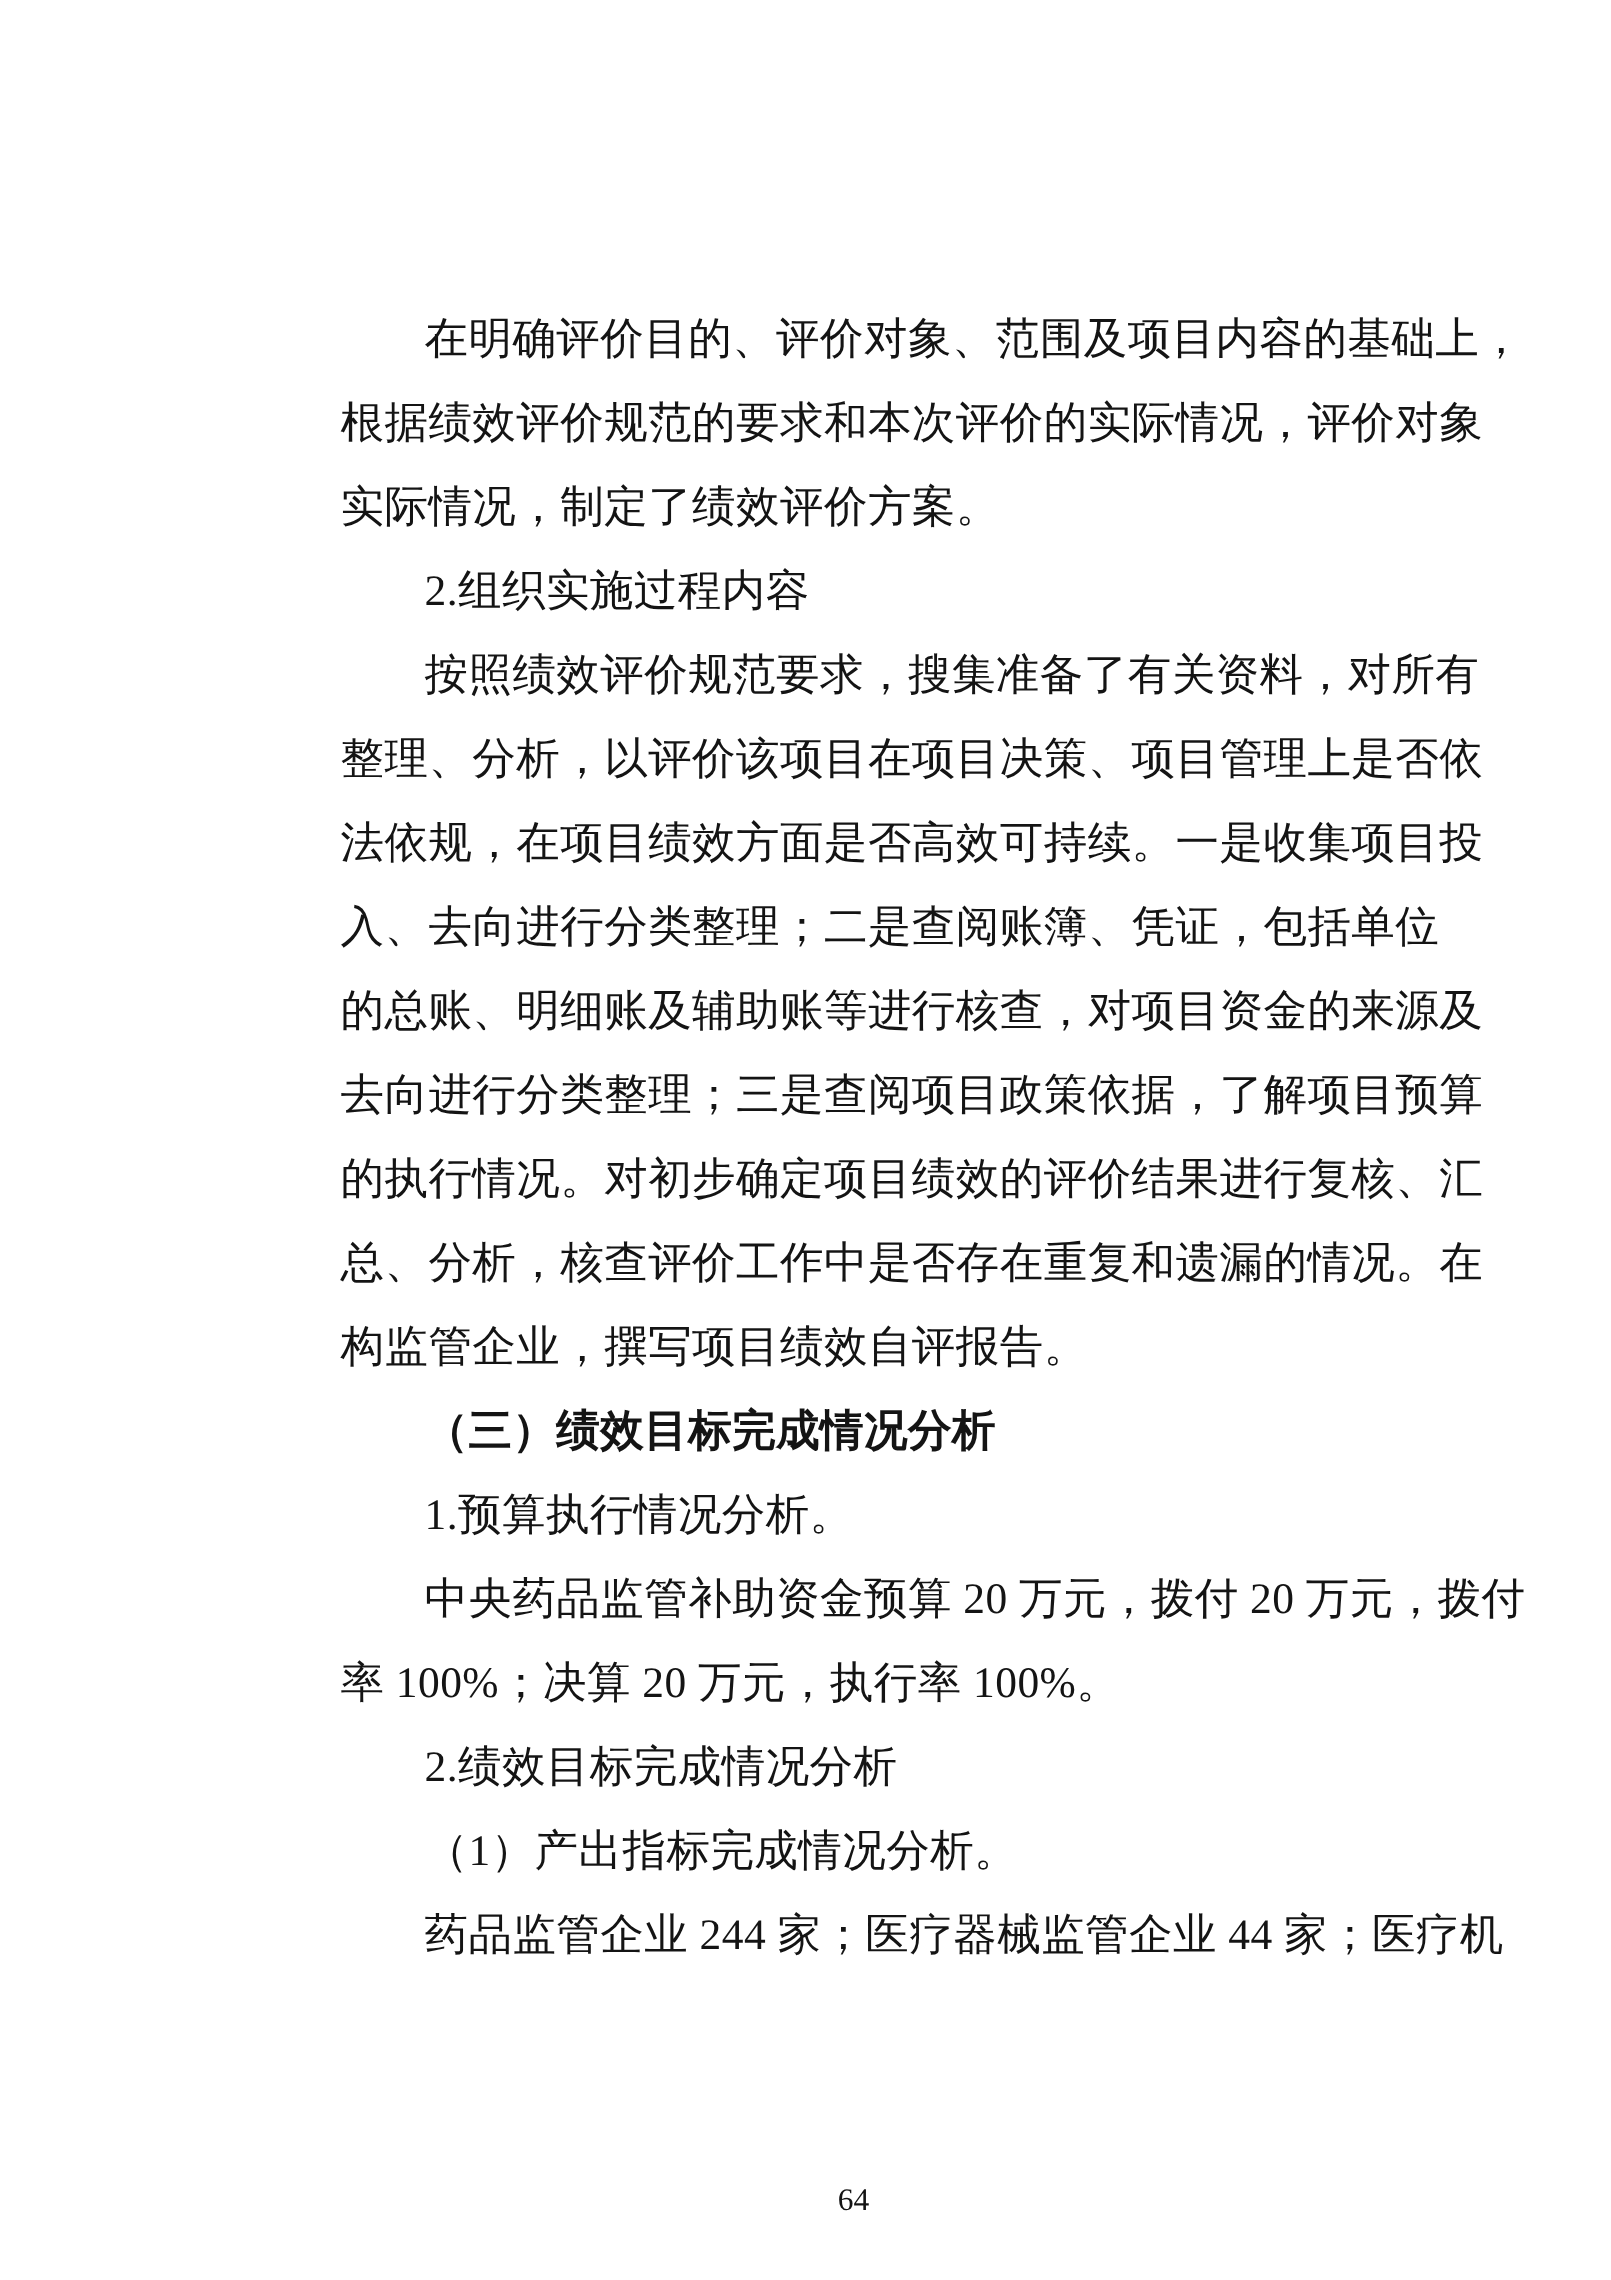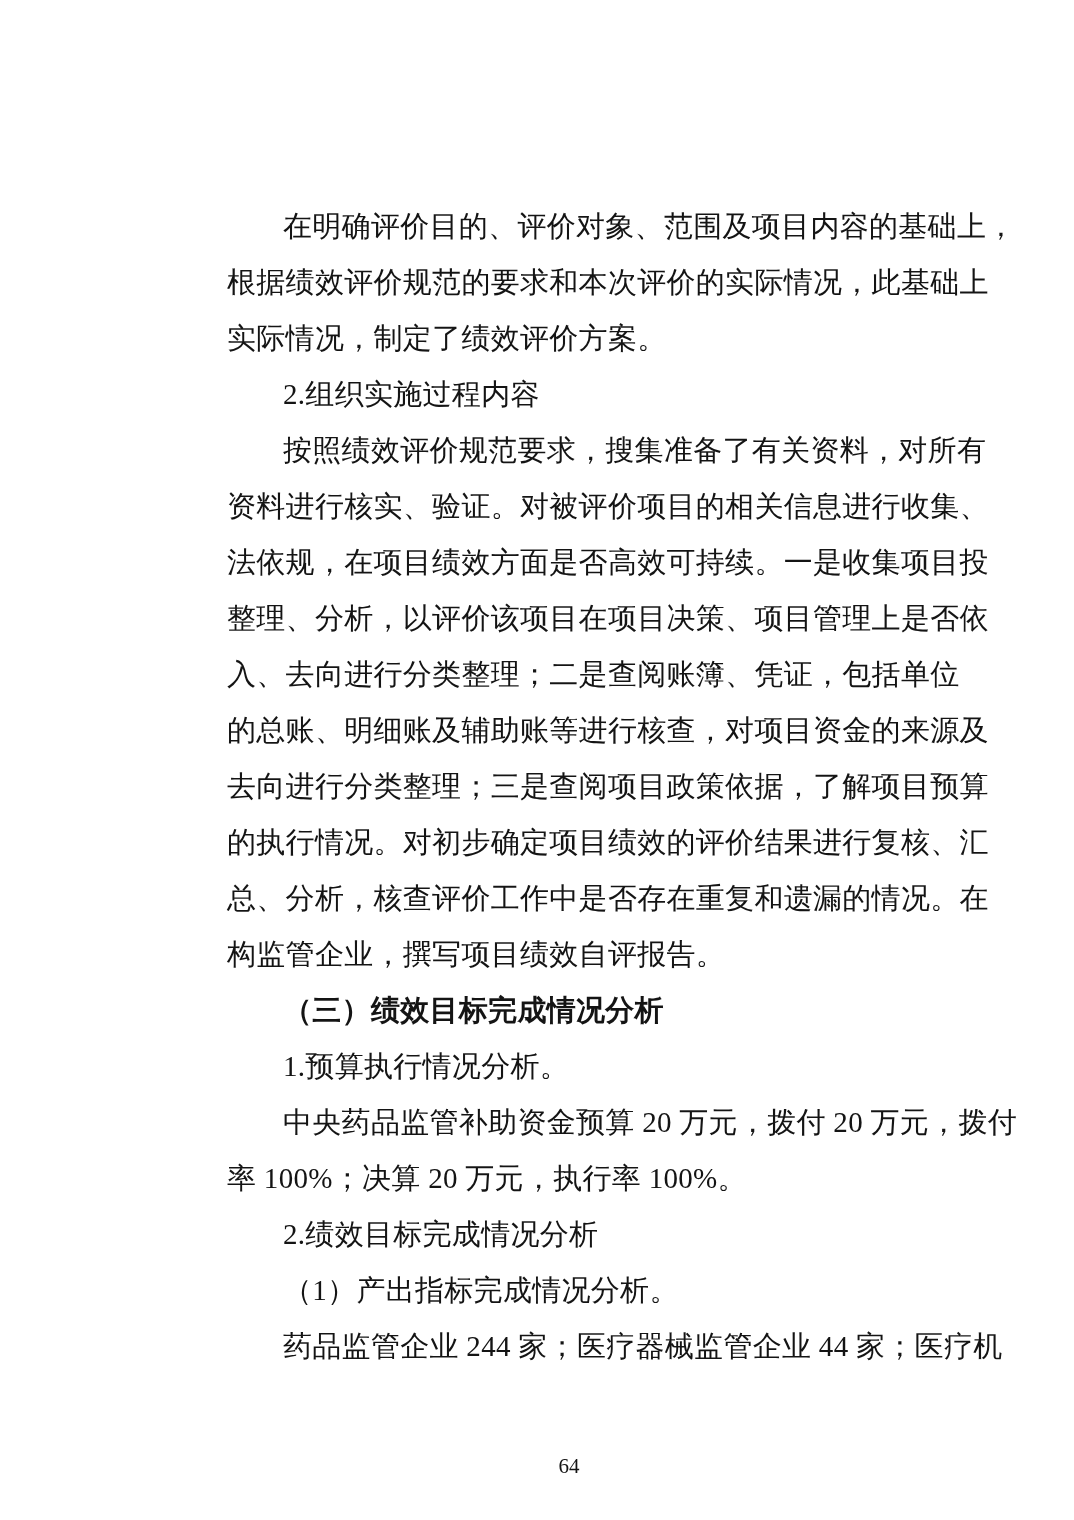--- a/index.html
+++ b/index.html
@@ -47,27 +47,26 @@
     font-size: 21px;
     color: #141414;
   }
 </style>
 </head>
 <body>
 
 <div class="page">
   <div class="content">
     <div class="line indent">在明确评价目的、评价对象、范围及项目内容的基础上，</div>
-    <div class="line">根据绩效评价规范的要求和本次评价的实际情况，此基础上</div>
+    <div class="line">根据绩效评价规范的要求和本次评价的实际情况，评价对象</div>
     <div class="line">实际情况，制定了绩效评价方案。</div>
     <div class="line indent">2.组织实施过程内容</div>
     <div class="line indent">按照绩效评价规范要求，搜集准备了有关资料，对所有</div>
-    <div class="line">资料进行核实、验证。对被评价项目的相关信息进行收集、</div>
+    <div class="line">整理、分析，以评价该项目在项目决策、项目管理上是否依</div>
     <div class="line">法依规，在项目绩效方面是否高效可持续。一是收集项目投</div>
-    <div class="line">整理、分析，以评价该项目在项目决策、项目管理上是否依</div>
     <div class="line">入、去向进行分类整理；二是查阅账簿、凭证，包括单位</div>
     <div class="line">的总账、明细账及辅助账等进行核查，对项目资金的来源及</div>
     <div class="line">去向进行分类整理；三是查阅项目政策依据，了解项目预算</div>
     <div class="line">的执行情况。对初步确定项目绩效的评价结果进行复核、汇</div>
     <div class="line">总、分析，核查评价工作中是否存在重复和遗漏的情况。在</div>
     <div class="line">构监管企业，撰写项目绩效自评报告。</div>
     <div class="line indent heading">（三）绩效目标完成情况分析</div>
     <div class="line indent">1.预算执行情况分析。</div>
     <div class="line indent">中央药品监管补助资金预算 20 万元，拨付 20 万元，拨付</div>
     <div class="line">率 100%；决算 20 万元，执行率 100%。</div>

